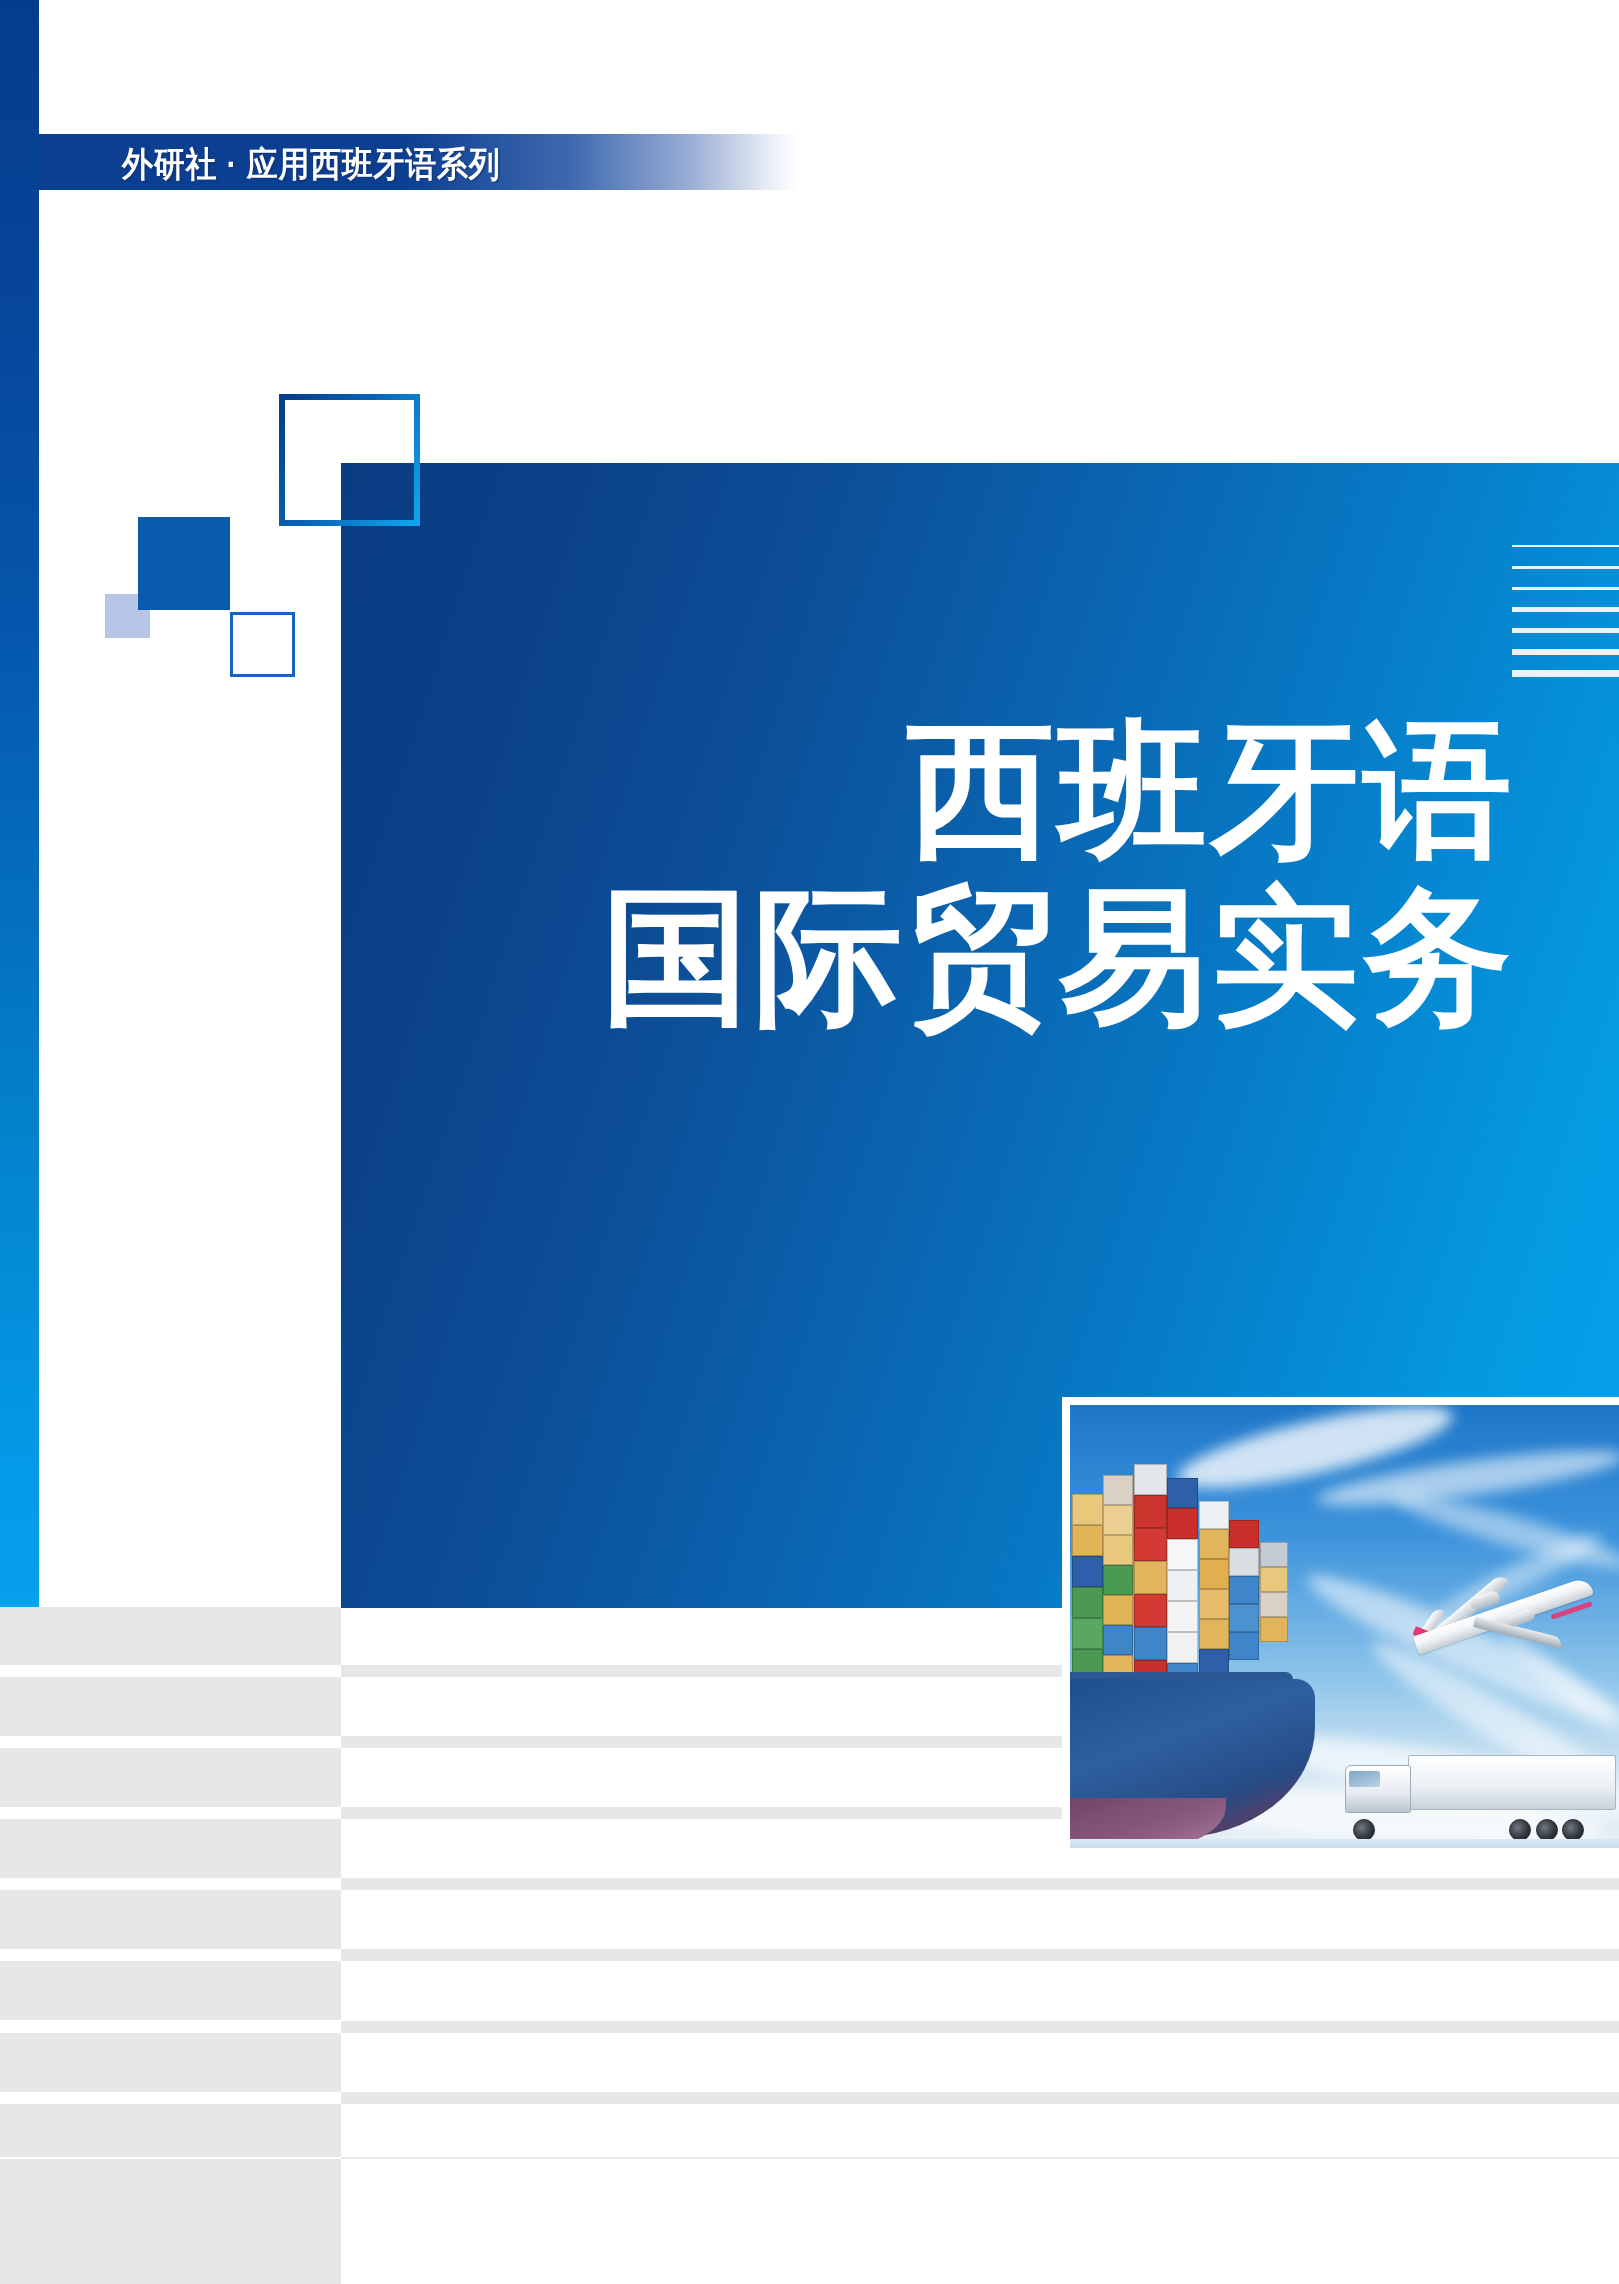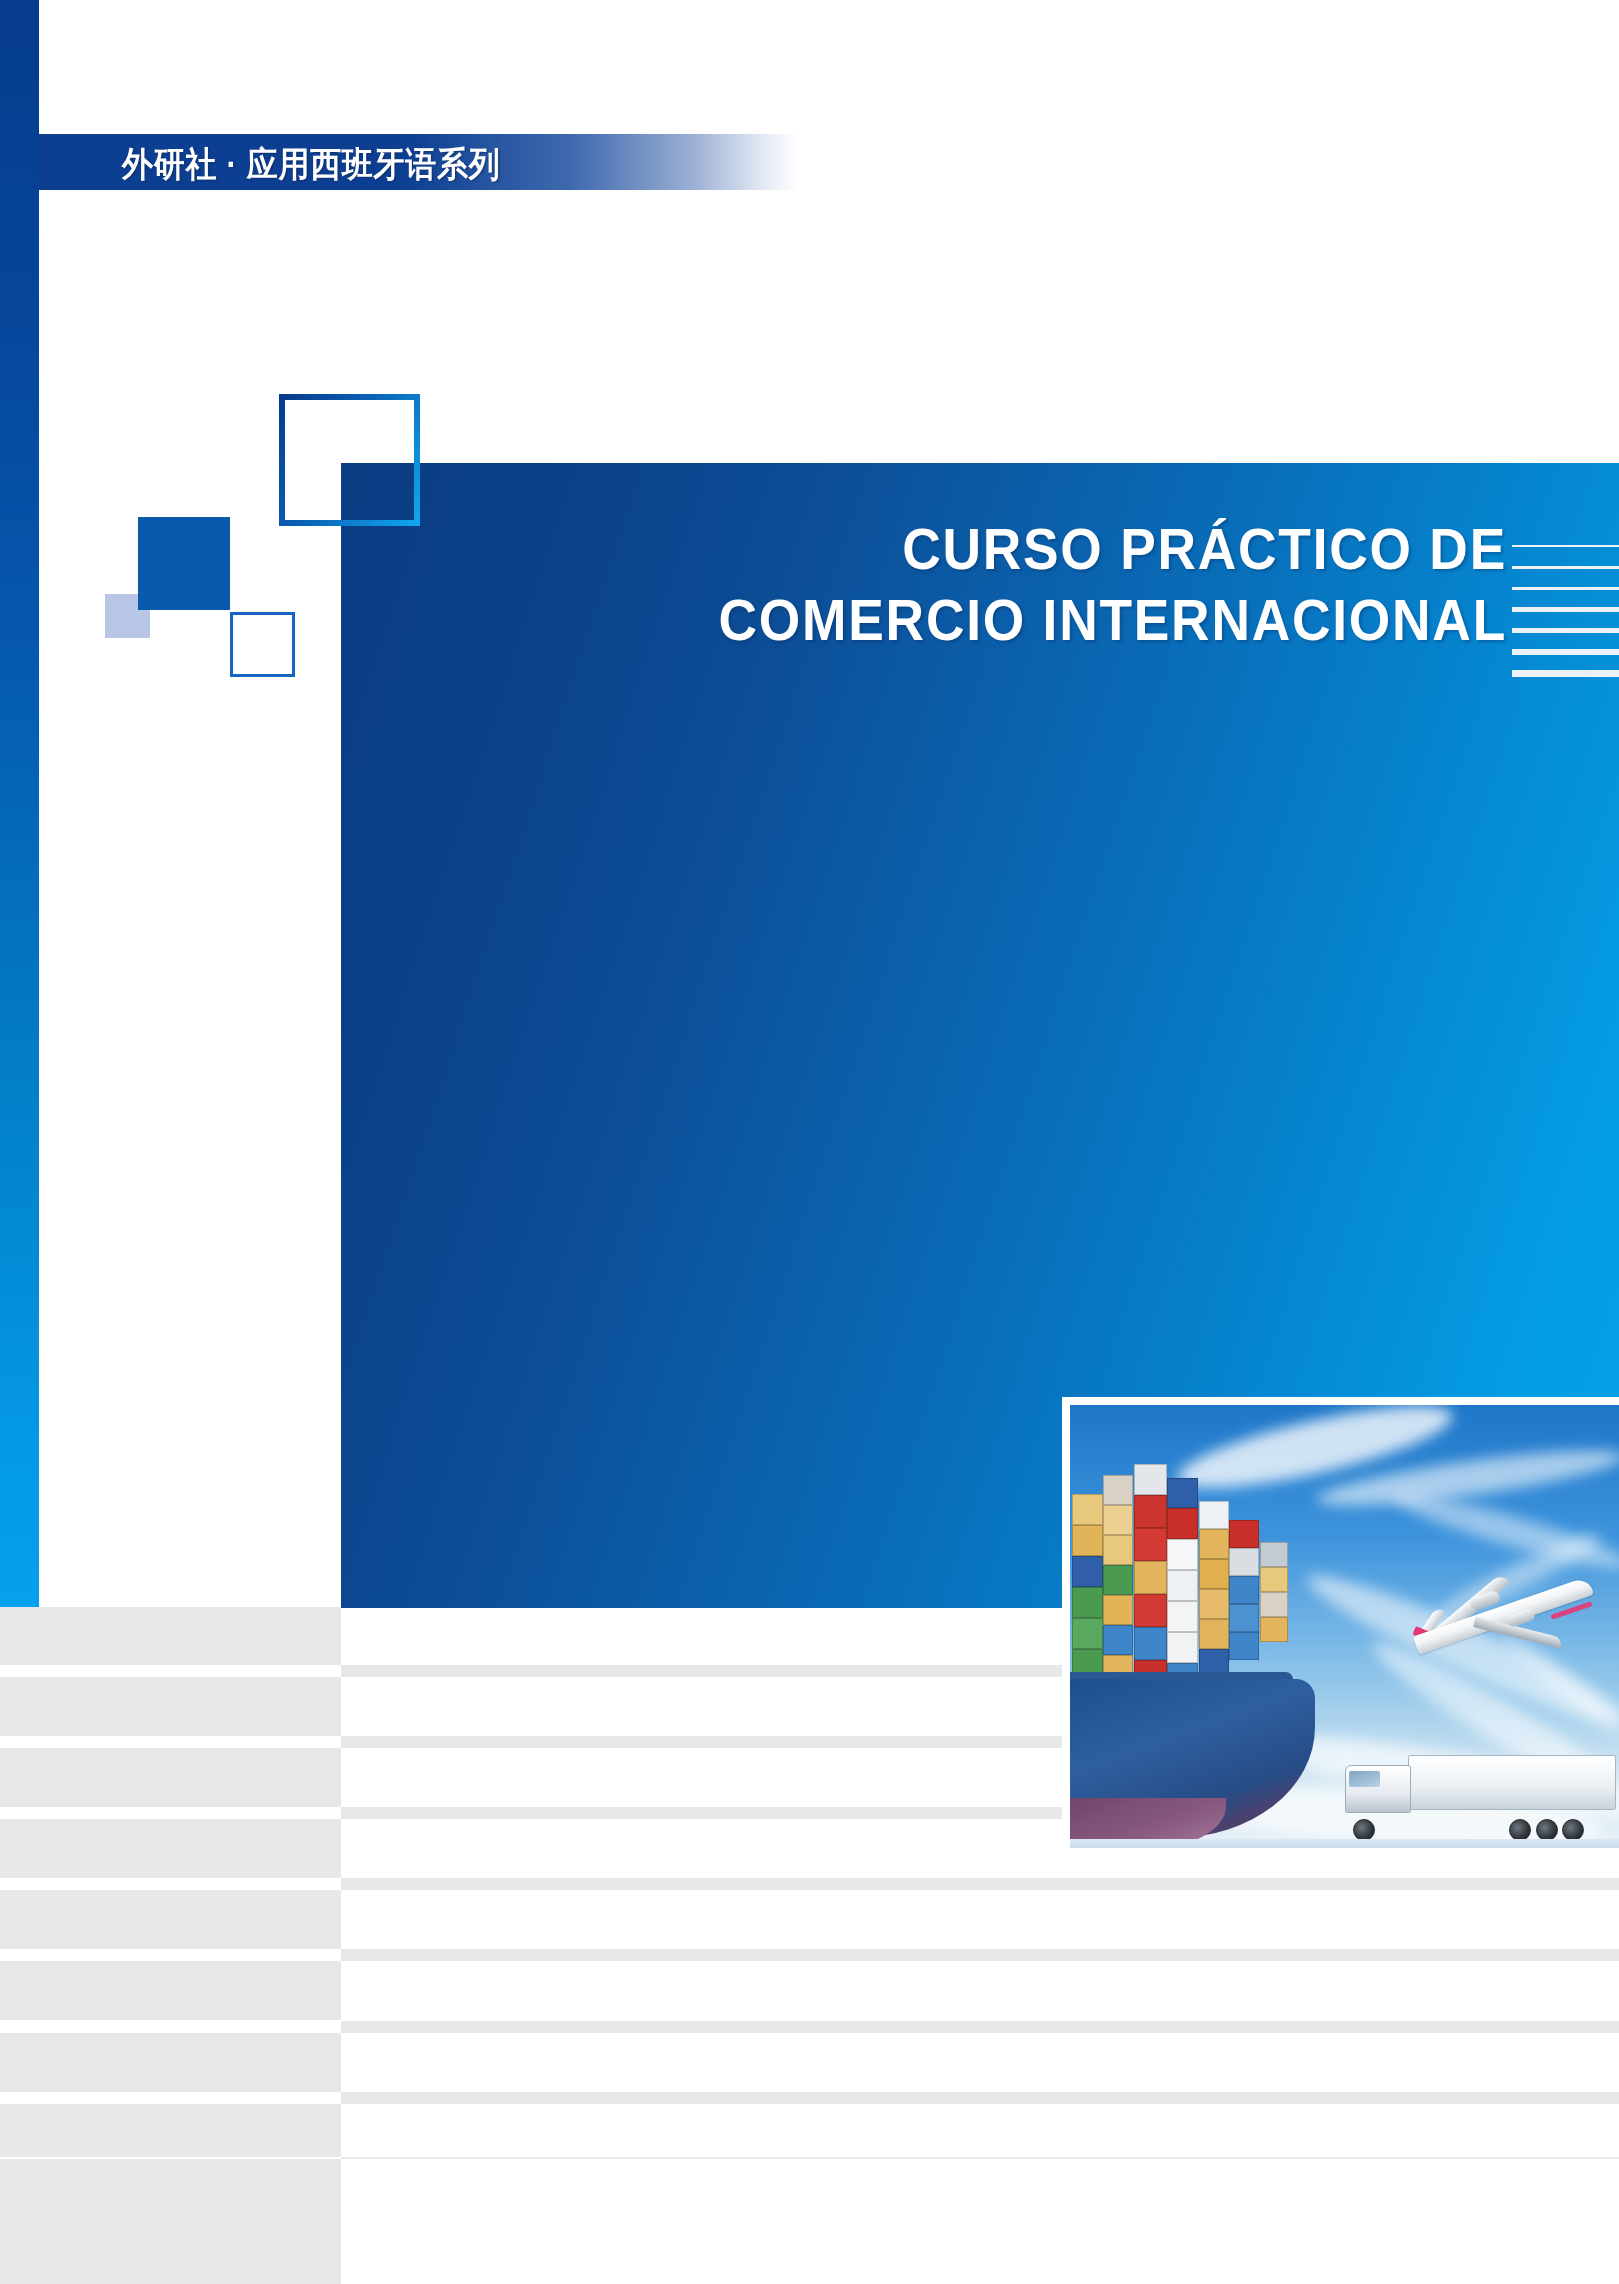--- a/index.html
+++ b/index.html
@@ -350,25 +350,25 @@
   <div class="rule-stack">
     <i></i>
     <i></i>
     <i></i>
     <i></i>
     <i></i>
     <i></i>
     <i></i>
   </div>
 
-  <div class="es-title">
-    <div class="line l1">CURSO PRÁCTICO DE</div>
-    <div class="line l2">COMERCIO INTERNACIONAL</div>
+
+  <div class="cn-title">
+    <div class="cn-line l1">西班牙语</div>
+    <div class="cn-line l2">国际贸易实务</div>
   </div>
-
 
 
   <div class="photo-frame">
     <div class="photo">
 
       <div class="cloud c1"></div>
       <div class="cloud c2"></div>
       <div class="cloud c3"></div>
       <div class="cloud c4"></div>
       <div class="cloud c5"></div>

